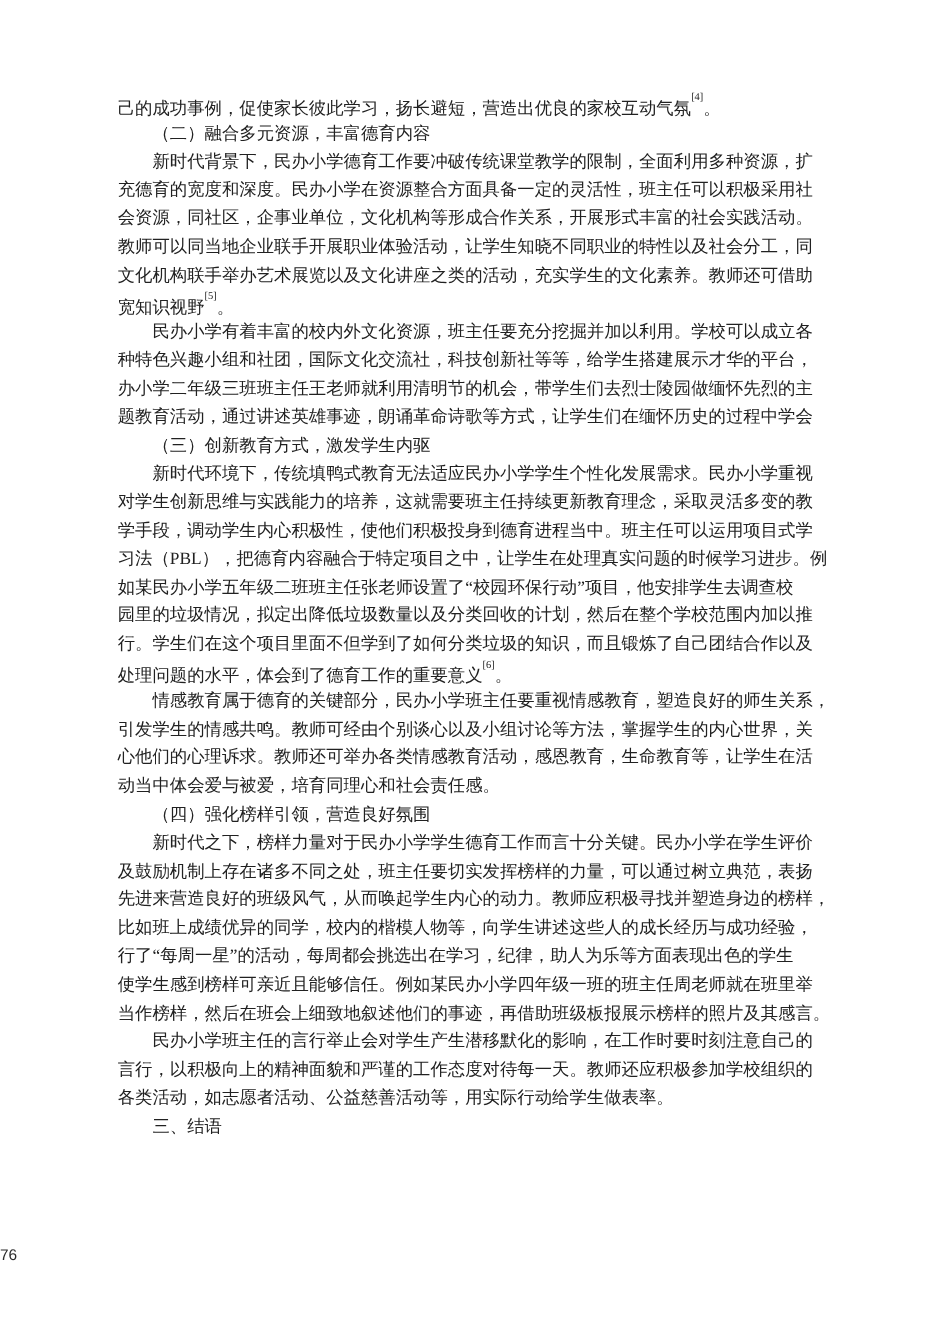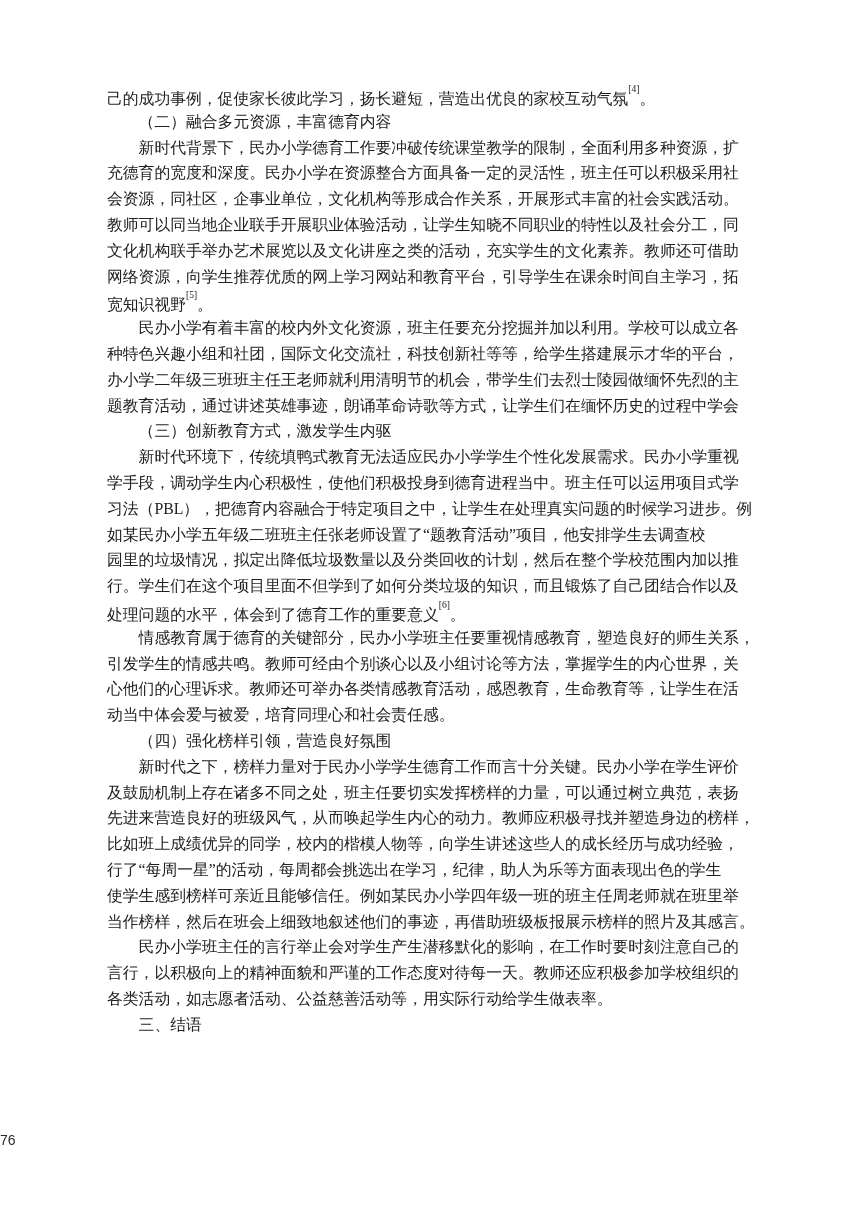--- a/index.html
+++ b/index.html
@@ -52,31 +52,31 @@
 
 <div class="page">
   <div class="body-text" style="color: rgb(33, 33, 33);">
       <div class="line">己的成功事例，促使家长彼此学习，扬长避短，营造出优良的家校互动气氛<sup>[4]</sup>。</div>
       <div class="line indent">（二）融合多元资源，丰富德育内容</div>
       <div class="line indent">新时代背景下，民办小学德育工作要冲破传统课堂教学的限制，全面利用多种资源，扩</div>
       <div class="line">充德育的宽度和深度。民办小学在资源整合方面具备一定的灵活性，班主任可以积极采用社</div>
       <div class="line">会资源，同社区，企事业单位，文化机构等形成合作关系，开展形式丰富的社会实践活动。</div>
       <div class="line">教师可以同当地企业联手开展职业体验活动，让学生知晓不同职业的特性以及社会分工，同</div>
       <div class="line">文化机构联手举办艺术展览以及文化讲座之类的活动，充实学生的文化素养。教师还可借助</div>
-      <div class="line">网络资源，向学生推荐优质的网上学习网站和教育平台，引导学生在课余时间自主学习，拓</div>
       <div class="line">宽知识视野<sup>[5]</sup>。</div>
       <div class="line indent">民办小学有着丰富的校内外文化资源，班主任要充分挖掘并加以利用。学校可以成立各</div>
       <div class="line">种特色兴趣小组和社团，国际文化交流社，科技创新社等等，给学生搭建展示才华的平台，</div>
       <div class="line">办小学二年级三班班主任王老师就利用清明节的机会，带学生们去烈士陵园做缅怀先烈的主</div>
       <div class="line">题教育活动，通过讲述英雄事迹，朗诵革命诗歌等方式，让学生们在缅怀历史的过程中学会</div>
       <div class="line indent">（三）创新教育方式，激发学生内驱</div>
       <div class="line indent">新时代环境下，传统填鸭式教育无法适应民办小学学生个性化发展需求。民办小学重视</div>
+      <div class="line">对学生创新思维与实践能力的培养，这就需要班主任持续更新教育理念，采取灵活多变的教</div>
       <div class="line">学手段，调动学生内心积极性，使他们积极投身到德育进程当中。班主任可以运用项目式学</div>
       <div class="line">习法（PBL），把德育内容融合于特定项目之中，让学生在处理真实问题的时候学习进步。例</div>
-      <div class="line">如某民办小学五年级二班班主任张老师设置了“题教育活动”项目，他安排学生去调查校</div>
+      <div class="line">如某民办小学五年级二班班主任张老师设置了“校园环保行动”项目，他安排学生去调查校</div>
       <div class="line">园里的垃圾情况，拟定出降低垃圾数量以及分类回收的计划，然后在整个学校范围内加以推</div>
       <div class="line">行。学生们在这个项目里面不但学到了如何分类垃圾的知识，而且锻炼了自己团结合作以及</div>
       <div class="line">处理问题的水平，体会到了德育工作的重要意义<sup>[6]</sup>。</div>
       <div class="line indent">情感教育属于德育的关键部分，民办小学班主任要重视情感教育，塑造良好的师生关系，</div>
       <div class="line">引发学生的情感共鸣。教师可经由个别谈心以及小组讨论等方法，掌握学生的内心世界，关</div>
       <div class="line">心他们的心理诉求。教师还可举办各类情感教育活动，感恩教育，生命教育等，让学生在活</div>
       <div class="line">动当中体会爱与被爱，培育同理心和社会责任感。</div>
       <div class="line indent">（四）强化榜样引领，营造良好氛围</div>
       <div class="line indent">新时代之下，榜样力量对于民办小学学生德育工作而言十分关键。民办小学在学生评价</div>
       <div class="line">及鼓励机制上存在诸多不同之处，班主任要切实发挥榜样的力量，可以通过树立典范，表扬</div>

